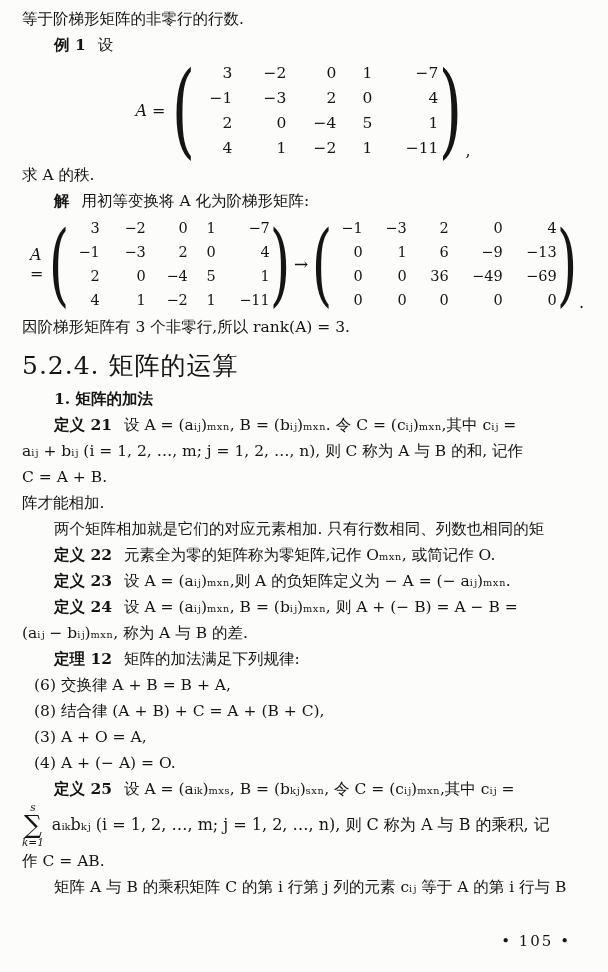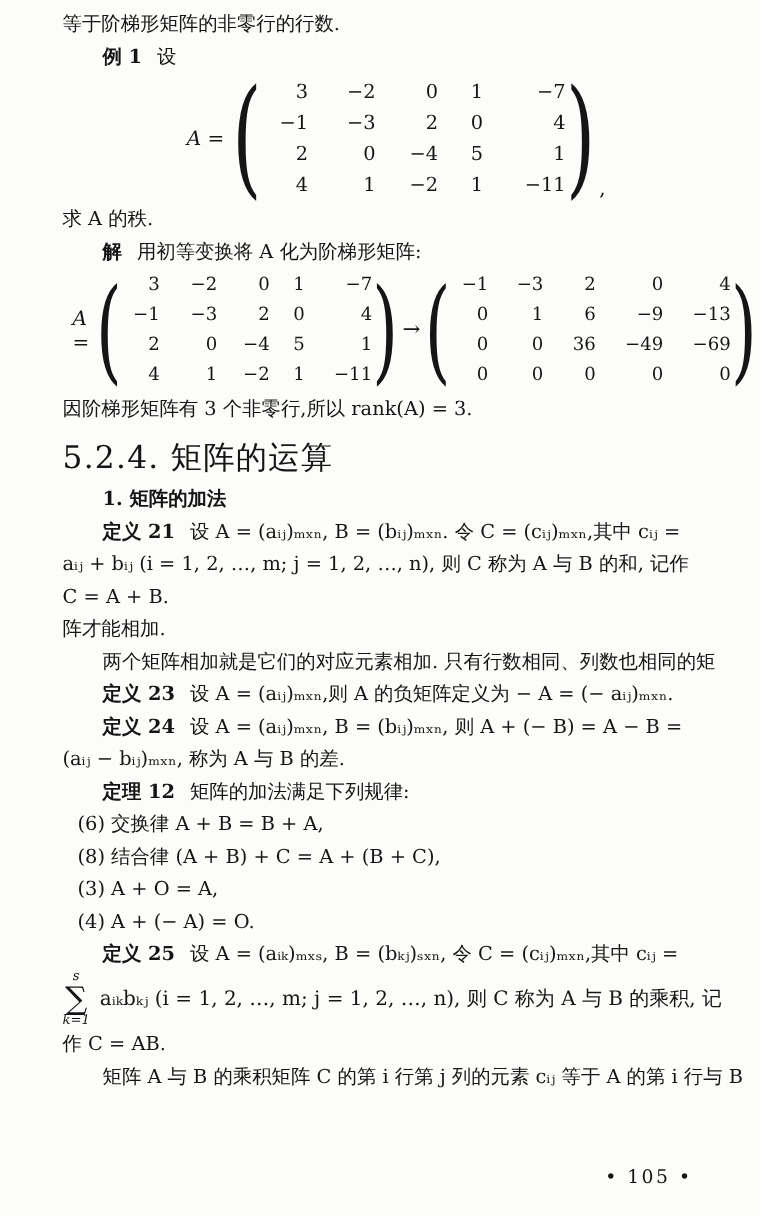--- a/index.html
+++ b/index.html
@@ -1,21 +1,21 @@
 <!DOCTYPE html>
 <html><head>
 <meta charset="utf-8">
 <style>
   html,body { margin:0; padding:0; background:#e8e8e4; }
   .page {
     position:relative; width:608px; height:972px; margin:0 auto;
     background:#fcfcfa; color:#151515; overflow:hidden;
     font-family:"DejaVu Serif","Liberation Serif",serif;
   }
-  .content { padding:6px 24px 0 22px;margin-left:28px; }
+  .content { padding:6px 24px 0 22px; }
   .line { line-height:26px; font-size:15.5px; white-space:nowrap; }
   .indent1 { padding-left:32px; }
   .indent2 { padding-left:12px; }
   .blabel { font-weight:700; margin-right:12px; }
 
   
   .display { display:flex; align-items:center; justify-content:center; margin:2px 0; }
   .display.d2 { justify-content:flex-start; padding-left:8px; }
   .mlhs { font-style:italic; margin-right:6px; font-size:16px; }
   .matrix { display:flex; align-items:center; }
@@ -37,21 +37,21 @@
   
   .sec-heading { font-size:25px; font-weight:400; line-height:28px; margin:12px 0 6px; letter-spacing:1px; }
   .sub-heading { font-weight:700; }
 
   
   .sumline { display:flex; align-items:center; height:46px; white-space:nowrap; }
   .sigma-block { display:inline-flex; flex-direction:column; align-items:center; margin-right:8px; line-height:1; }
   .sig-upper, .sig-lower { font-size:10.5px; font-style:italic; line-height:11px; }
   .sig-sym { font-size:25px; line-height:24px; }
 
-  .page-number { position:absolute; right:54px; bottom:22px; font-size:15px; letter-spacing:2px; }
+  .page-number { position:absolute; right:37px; bottom:22px; font-size:15px; letter-spacing:2px; }
 </style>
 </head>
 <body>
 
 <div class="page">
   <div class="content">
 
     <div class="line">等于阶梯形矩阵的非零行的行数.</div>
 
     <div class="line indent1">
@@ -161,20 +161,23 @@
 
     <div class="line indent1">
       <span class="blabel">定义 21</span><span>设 A = (aᵢⱼ)ₘₓₙ, B = (bᵢⱼ)ₘₓₙ. 令 C = (cᵢⱼ)ₘₓₙ,其中 cᵢⱼ =</span>
     </div>
     <div class="line">aᵢⱼ + bᵢⱼ (i = 1, 2, …, m; j = 1, 2, …, n), 则 C 称为 A 与 B 的和, 记作</div>
     <div class="line">C = A + B.</div>
 
     <div class="line">阵才能相加.</div>
     <div class="line indent1">两个矩阵相加就是它们的对应元素相加. 只有行数相同、列数也相同的矩</div>
 
+    <div class="line indent1">
+      <span class="blabel">定义 22</span><span>元素全为零的矩阵称为零矩阵,记作 Oₘₓₙ, 或简记作 O.</span>
+    </div>
 
     <div class="line indent1">
       <span class="blabel">定义 23</span><span>设 A = (aᵢⱼ)ₘₓₙ,则 A 的负矩阵定义为 − A = (− aᵢⱼ)ₘₓₙ.</span>
     </div>
 
     <div class="line indent1">
       <span class="blabel">定义 24</span><span>设 A = (aᵢⱼ)ₘₓₙ, B = (bᵢⱼ)ₘₓₙ, 则 A + (− B) = A − B =</span>
     </div>
     <div class="line">(aᵢⱼ − bᵢⱼ)ₘₓₙ, 称为 A 与 B 的差.</div>
 

